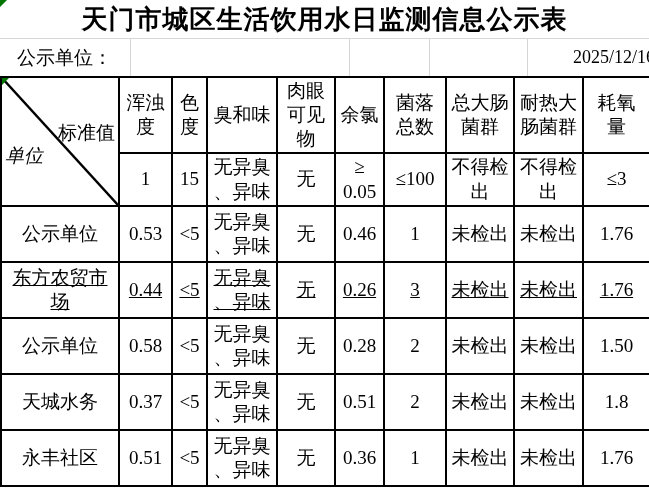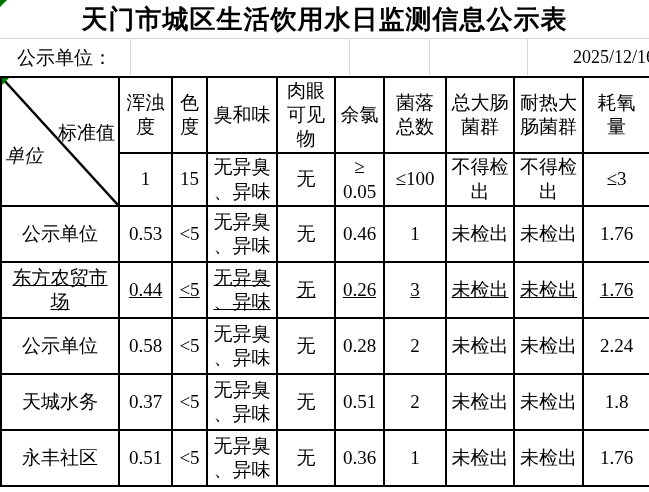--- a/index.html
+++ b/index.html
@@ -183,21 +183,21 @@
         <td>公示单位</td>
         <td>0.58</td>
         <td>&lt;5</td>
         <td>无异臭
 、异味</td>
         <td>无</td>
         <td>0.28</td>
         <td>2</td>
         <td>未检出</td>
         <td>未检出</td>
-        <td>2.24</td>
+        <td>1.50</td>
       </tr>
       <tr class="r-data">
         <td>天城水务</td>
         <td>0.37</td>
         <td>&lt;5</td>
         <td>无异臭
 、异味</td>
         <td>无</td>
         <td>0.51</td>
         <td>2</td>

